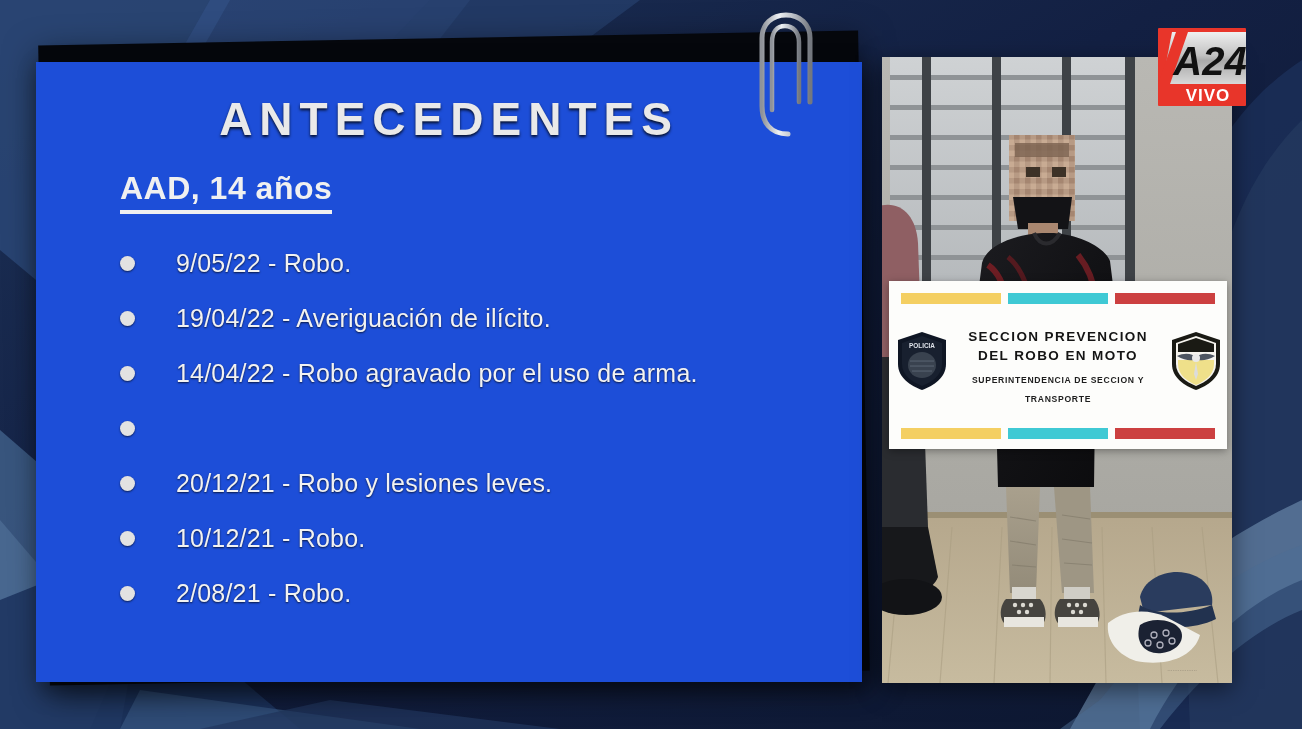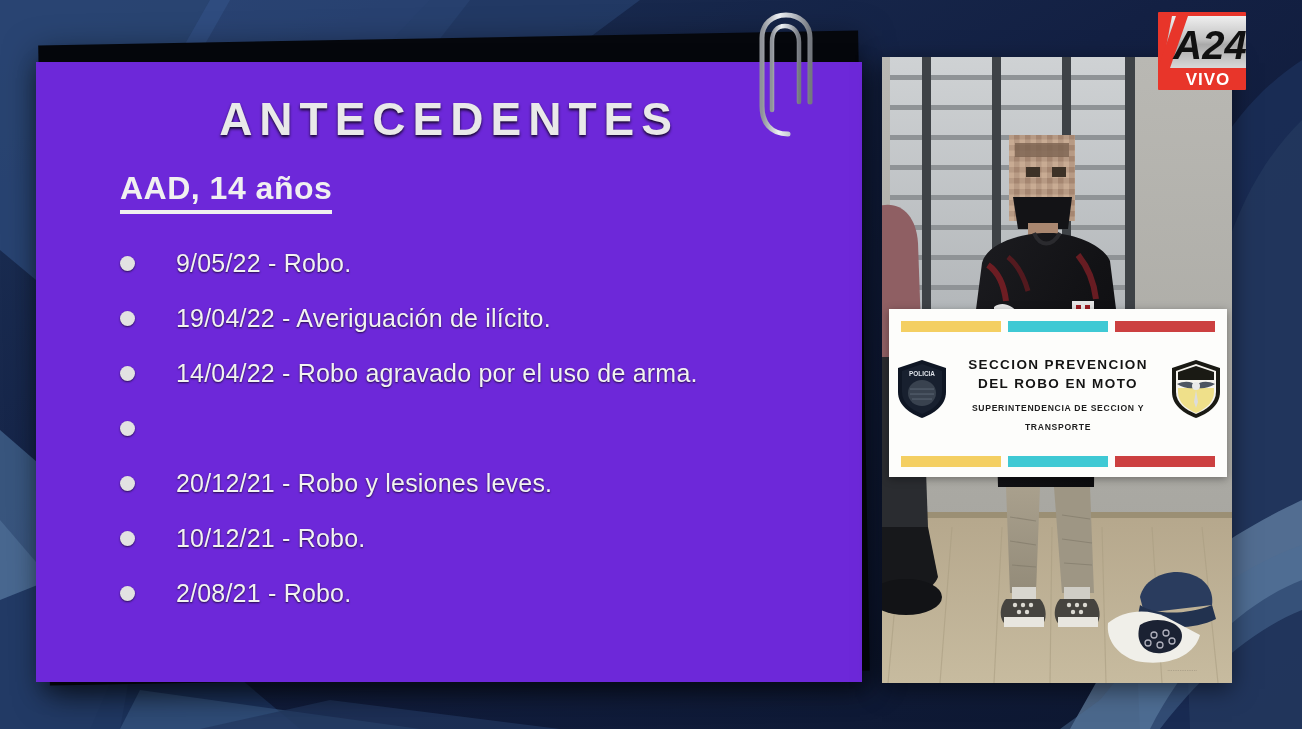--- a/index.html
+++ b/index.html
@@ -23,21 +23,21 @@
     background:#05070c;
     transform:rotate(-1.05deg);
     box-shadow:0 10px 34px rgba(0,0,0,.55);
   }
 
   
   .card{
     position:absolute;
     left:36px; top:62px;
     width:826px; height:620px;
-    background:#6d28d9;
+    background:#1d4ed8;
     box-shadow:6px 8px 22px rgba(0,0,0,.45);
   }
   .card-title{
     text-align:center;
     color:#e9e9e9;
     font-size:46px;
     font-weight:bold;
     letter-spacing:7px;
     margin-top:30px;
     text-shadow:0 2px 3px rgba(0,0,0,.8);
@@ -79,21 +79,21 @@
     width:350px; height:626px;
     overflow:hidden;
     background:#8e8e8a;
     box-shadow:0 6px 22px rgba(0,0,0,.5);
   }
   .photo-svg{ position:absolute; inset:0; width:350px; height:626px; }
 
   
   .police-banner{
     position:absolute;
-    left:7px; top:252px;
+    left:7px; top:224px;
     width:338px; height:168px;
     background:#fdfdfb;
     display:flex; flex-direction:column;
     justify-content:space-between;
     padding:12px 0 10px 0;
     box-shadow:0 2px 8px rgba(0,0,0,.35);
   }
   .bar-row{ display:flex; gap:7px; padding:0 12px; height:11px; }
   .bar{ flex:1; }
   .bar.y{ background:#f4cf62; }
@@ -111,21 +111,21 @@
   .banner-sub{
     color:#1d1d1d; font-size:8.6px; font-weight:bold;
     letter-spacing:.7px; line-height:1.3; margin-top:9px;
   }
   .badge{ position:absolute; top:50%; transform:translateY(-58%); width:54px; height:62px; }
   .badge.left{ left:6px; }
   .badge.right{ right:4px; }
 
   
   .a24{
-    position:absolute; left:1158px; top:12px;
+    position:absolute; left:1158px; top:28px;
     width:88px; height:78px;
   }
   .a24-svg{ width:88px; height:78px; display:block; }
 </style>
 </head>
 <body>
 
 <div id="backdrop">
   <svg class="bg-svg" viewBox="0 0 1302 729" preserveAspectRatio="none">
     <defs>

